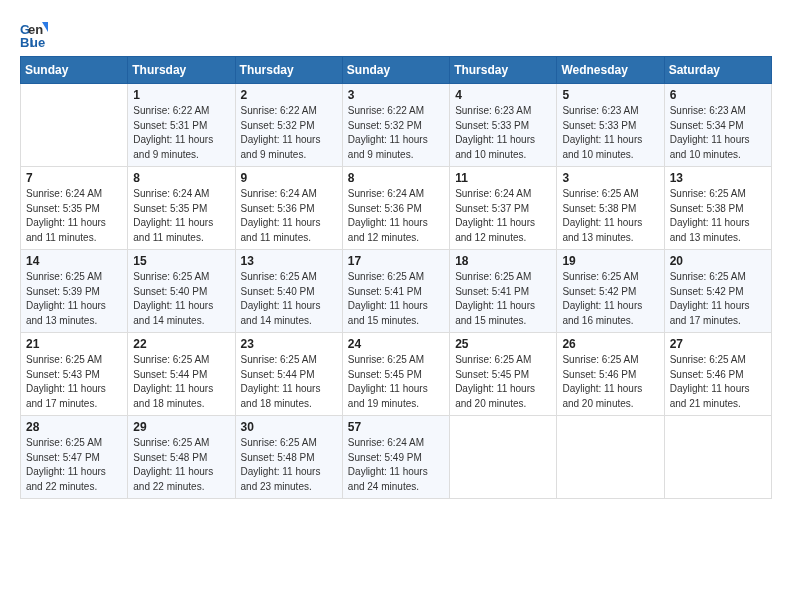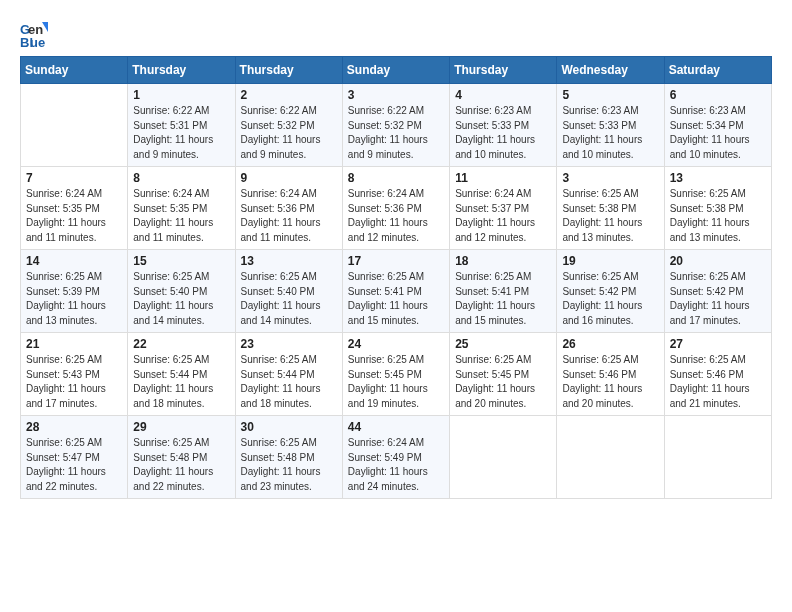--- a/index.html
+++ b/index.html
@@ -331,21 +331,21 @@
 and 22 minutes.</div>
         </td>
         <td>
           <span class="day-number">30</span>
           <div class="day-info" style="white-space: pre-line;">Sunrise: 6:25 AM
 Sunset: 5:48 PM
 Daylight: 11 hours
 and 23 minutes.</div>
         </td>
         <td>
-          <span class="day-number">44</span>
+          <span class="day-number">57</span>
           <div class="day-info" style="white-space: pre-line;">Sunrise: 6:24 AM
 Sunset: 5:49 PM
 Daylight: 11 hours
 and 24 minutes.</div>
         </td>
         <td class="empty-cell"></td>
         <td class="empty-cell"></td>
         <td class="empty-cell"></td>
       </tr>
     </tbody>

